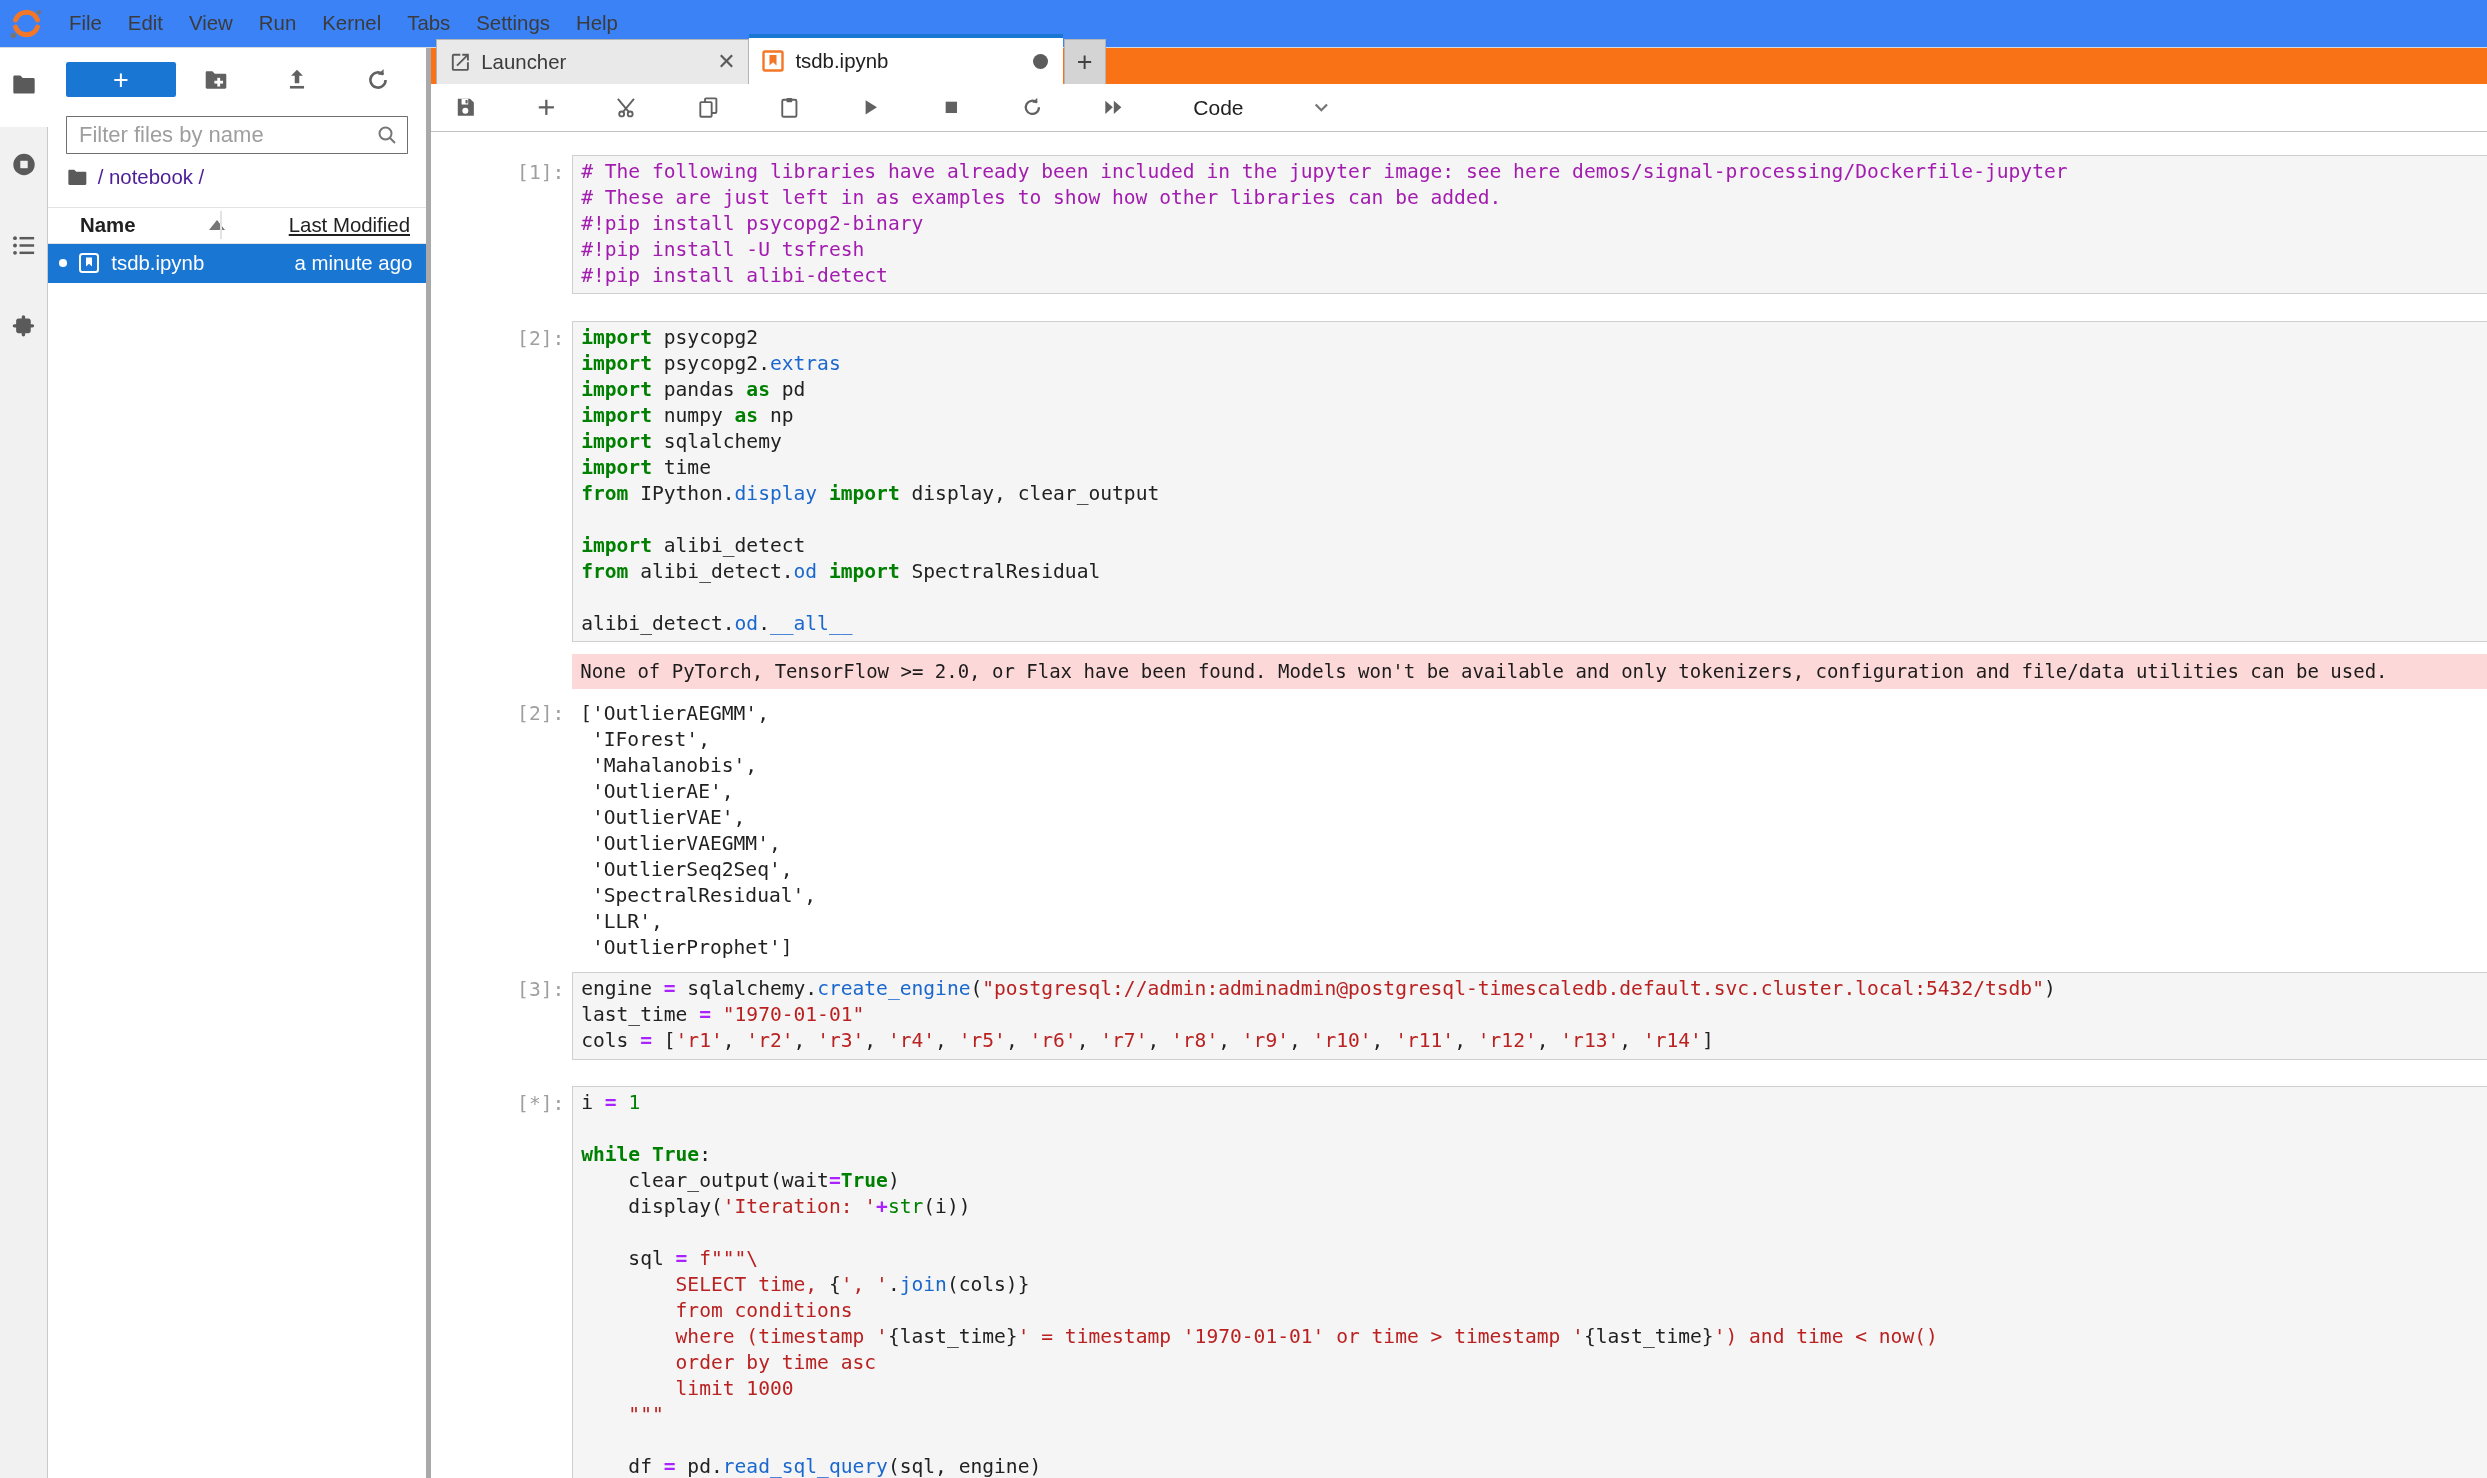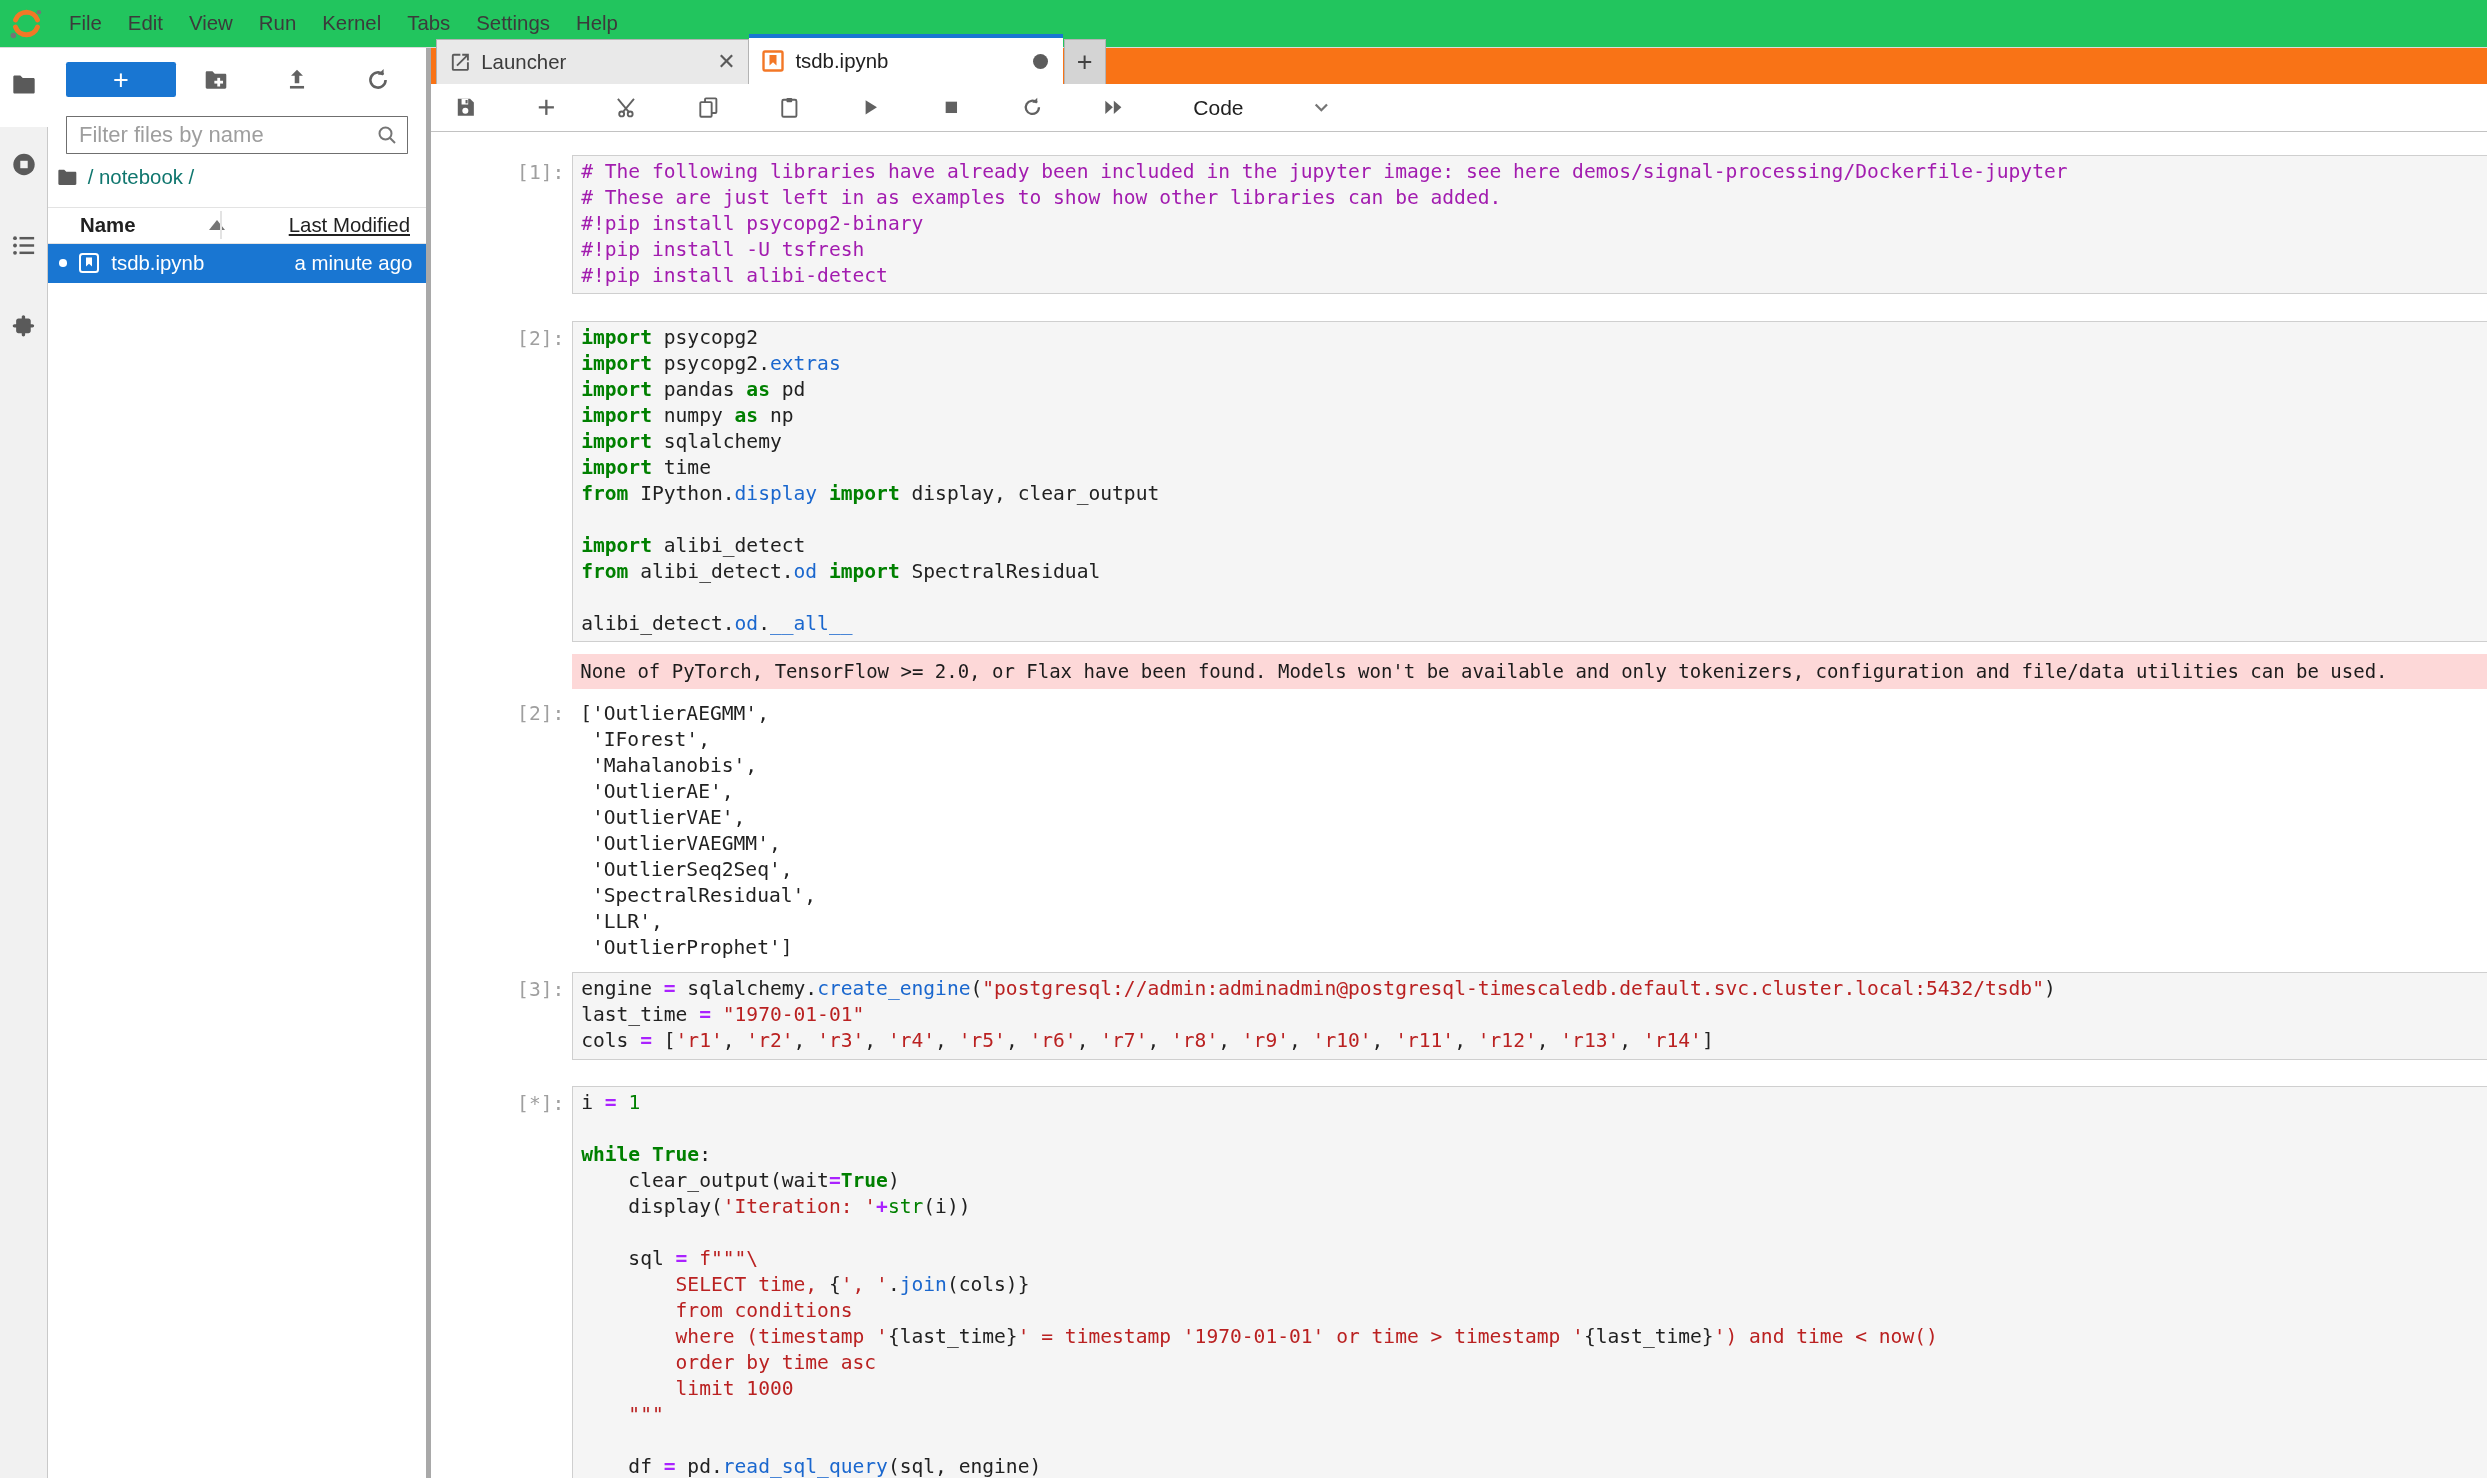--- a/index.html
+++ b/index.html
@@ -1,39 +1,39 @@
 <!DOCTYPE html>
 <html style="font-size:12px"><head>
 <meta charset="utf-8">
 <style>
   html,body{margin:0;padding:0;background:#fff;}
   #app{width:2487px;height:1478px;position:relative;overflow:hidden;background:#fff;
        font-family:"Liberation Sans","DejaVu Sans",sans-serif;-webkit-font-smoothing:antialiased;}
   
-  .menubar{height:47px;display:flex;align-items:center;background:#22c55e;border-bottom:0.8px solid #dadada;}
+  .menubar{height:47px;display:flex;align-items:center;background:#3b82f6;border-bottom:0.8px solid #dadada;}
   .logo{width:35px;height:35px;margin:0 12px 0 9px;flex:0 0 auto;}
   .menu-items{display:flex;align-items:center;height:100%;}
   .menu-item{padding:0 13px;font-size:20.4px;color:#3b3b3b;display:flex;align-items:center;height:100%;cursor:default;}
   
   .main{display:flex;height:1431px;}
   .activitybar{width:47px;position:relative;background:#f1f1f1;border-right:0.8px solid #c9c9c9;flex:0 0 auto;}
   .activeseg{position:absolute;top:0;left:0;right:-0.8px;height:79px;background:#fff;}
   .ab-icon{position:absolute;left:50%;transform:translateX(-50%);width:27px;height:27px;}
   
   .filebrowser{width:378px;background:#fff;flex:0 0 auto;display:flex;flex-direction:column;}
   .fb-toolbar{height:63px;display:flex;align-items:center;padding:0 7.6px 0 18px;}
   .new-launcher{width:110px;height:35px;background:#1976d2;border-radius:2.3px;border:none;
        color:#fff;font-size:27px;line-height:30px;display:flex;align-items:center;justify-content:center;}
   .fb-action{flex:1;display:flex;align-items:center;justify-content:center;height:35px;}
   .fb-filterwrap{margin:4.5px 18px 0 18px;position:relative;}
   .fb-filter{width:100%;box-sizing:border-box;height:38px;border:0.8px solid #6f6f6f;border-radius:0.8px;
        font-size:22px;padding:0 42px 0 12px;color:#212121;font-family:inherit;outline:none;}
   .fb-filter::placeholder{color:#9e9e9e;}
   .searchicon{position:absolute;right:9px;top:7.6px;}
-  .fb-crumb{height:47px;display:flex;align-items:center;padding-left:8px;font-size:20.4px;color:#0f766e;}
+  .fb-crumb{height:47px;display:flex;align-items:center;padding-left:18px;font-size:20.4px;color:#4c1d95;}
   .fb-crumb .crumbtext{margin-left:9px;}
   .fb-head{height:35px;margin-top:6px;border-top:0.8px solid #e3e3e3;border-bottom:0.8px solid #e3e3e3;
        display:flex;align-items:center;font-size:20.4px;color:#212121;position:relative;}
   .fb-head .namecol{font-weight:bold;padding-left:32px;}
   .sortarrow{margin-left:73px;width:0;height:0;border-left:8.3px solid transparent;border-right:8.3px solid transparent;
        border-bottom:10.6px solid #767676;}
   .colsep{position:absolute;left:172px;top:3.8px;bottom:3.8px;width:1.5px;background:#e3e3e3;}
   .modcol{margin-left:auto;padding-right:16px;text-decoration:underline;}
   .fb-row{height:39px;background:#1976d2;color:#fff;display:flex;align-items:center;font-size:20.4px;}
   .rundot{width:7.6px;height:7.6px;border-radius:50%;background:#fff;margin-left:11.3px;flex:0 0 auto;}

